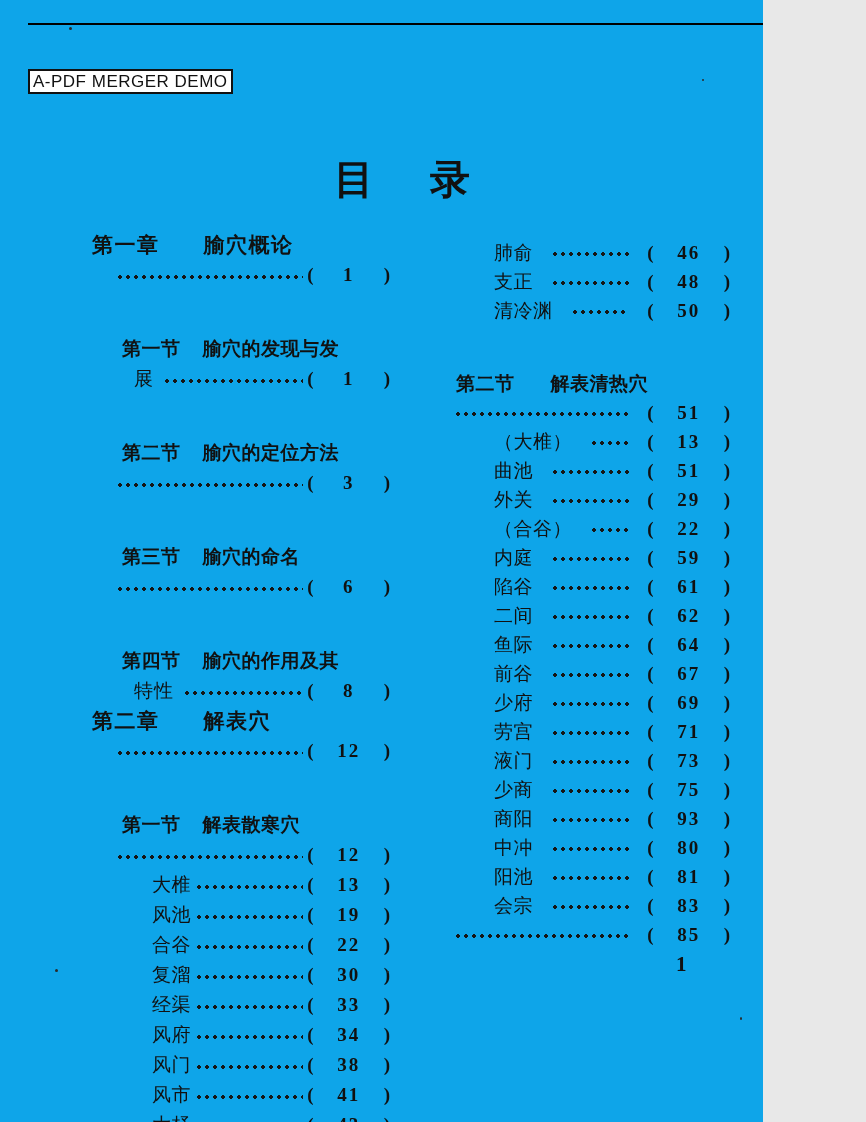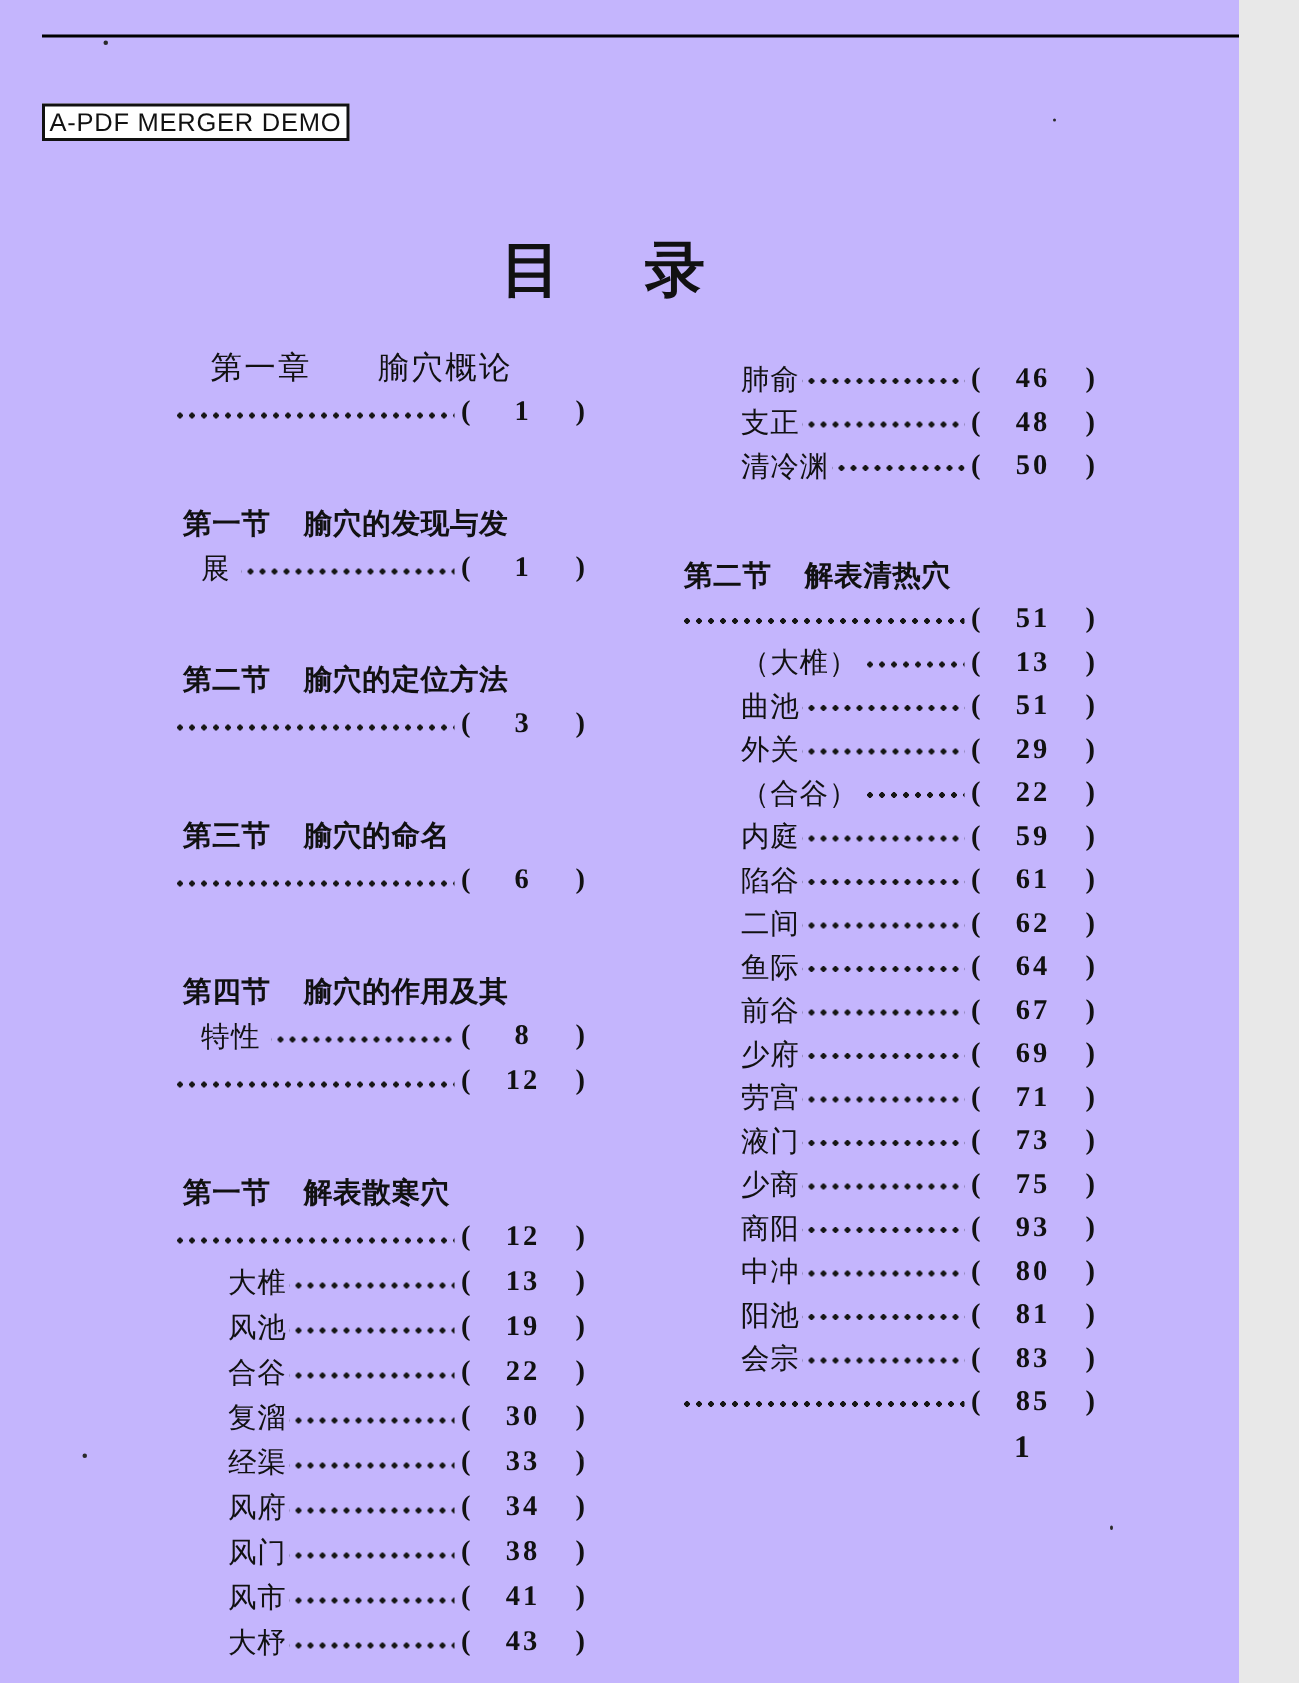--- a/index.html
+++ b/index.html
@@ -1,19 +1,19 @@
 <!DOCTYPE html>
 <html><head>
 <meta charset="utf-8">
 <style>
   html,body{margin:0;padding:0;background:#e8e8e8;}
   .page{
     position:relative;
-    width:826px;height:1122px;
-    background:#c4b5fd;
+    width:763px;height:1122px;
+    background:#0ea5e9;
     color:#111;
     font-family:"Liberation Serif","DejaVu Serif",serif;
     overflow:hidden;
   }
   .top-rule{
     position:absolute;left:28px;top:23px;width:824px;height:2px;background:#000;
   }
   .watermark{
     position:absolute;left:28px;top:69px;
     border:2px solid #111;
@@ -28,22 +28,22 @@
     font-size:40px;font-weight:900;line-height:44px;
     margin:0;
   }
   .col{position:absolute;width:298px;}
   .col-left{left:92px;top:230px;}
   .col-right{left:430px;top:238px;width:300px;}
   .row{
     display:flex;align-items:center;
     height:30px;font-size:19px;white-space:nowrap;
   }
-  .col-right .row{height:29px;}
-  .row.chapter{font-size:21px;font-weight:400;letter-spacing:1.5px;justify-content:center;}
+  .col-right .row{height:29px;gap:14px;}
+  .row.chapter{font-size:21px;font-weight:700;letter-spacing:1.5px;}
   .chapter .label{margin-right:44px;}
   .row.section{font-weight:700;padding-left:30px;letter-spacing:.5px;margin-top:44px;}
   .col-right .row.section{padding-left:26px;}
   .section .label{margin-right:22px;}
   .row.leader{padding-left:20px;}
   .row.wrap{padding-left:42px;}
   .wrap .text{margin-right:5px;letter-spacing:1px;}
   .row.item{padding-left:60px;}
   .col-right .row.item{padding-left:64px;}
   .item .name,.section .title{letter-spacing:.5px;}
@@ -137,20 +137,24 @@
       </div>
       <div class="row wrap">
         <span class="text">特性</span>
         <span class="dots"></span>
         <span class="pagecell">
           <span class="paren">(</span>
           <span class="num">8</span>
           <span class="paren">)</span>
         </span>
       </div>
+      <div class="row chapter">
+        <span class="label">第二章</span>
+        <span class="title">解表穴</span>
+      </div>
       <div class="row leader">
         <span class="dots"></span>
         <span class="pagecell">
           <span class="paren">(</span>
           <span class="num">12</span>
           <span class="paren">)</span>
         </span>
       </div>
       <div class="row section">
         <span class="label">第一节</span>

